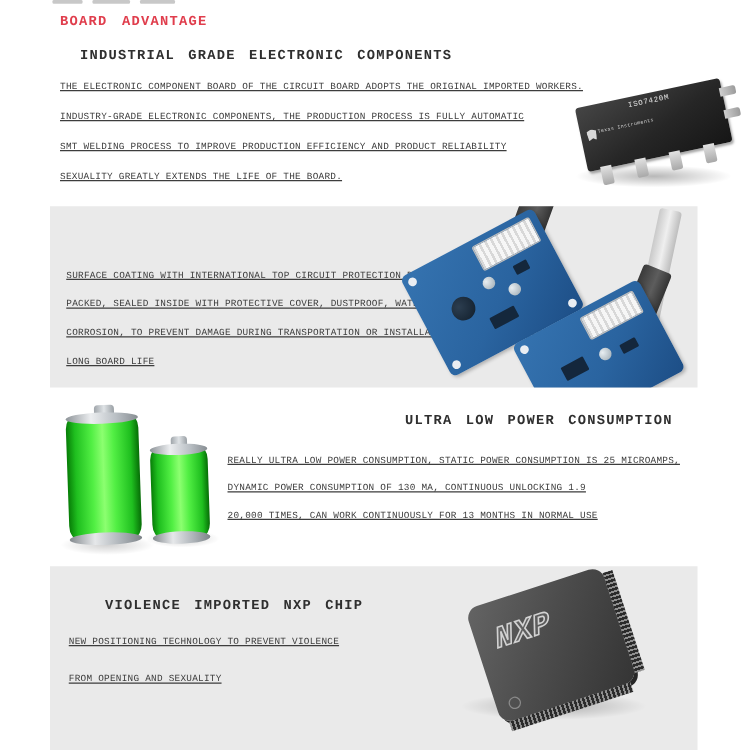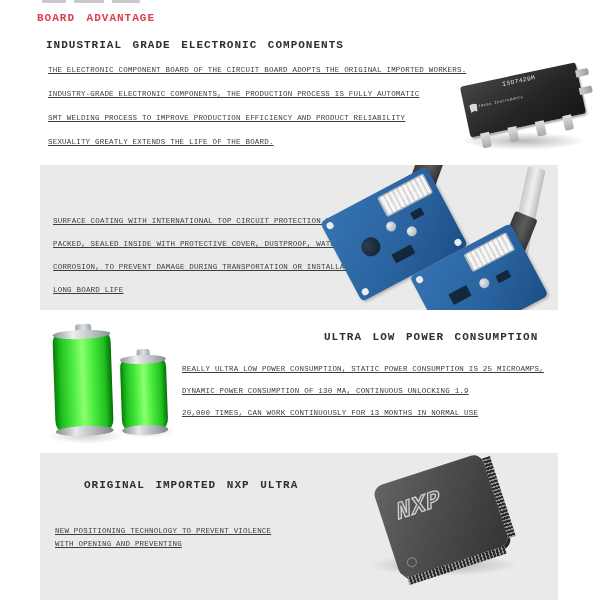--- a/index.html
+++ b/index.html
@@ -63,22 +63,22 @@
     color:rgba(255,255,255,.07);-webkit-text-stroke:1.3px #d2d2d2;transform:skewX(-6deg);}
   .nxp-dot{left:10px;bottom:8px;width:8px;height:8px;border:1px solid #8a8a8a;border-radius:50%;}
 </style>
 </head>
 <body>
 
 <div class="abs clip-frag" style="left:42px;width:24px;"></div>
 <div class="abs clip-frag" style="left:74px;width:30px;"></div>
 <div class="abs clip-frag" style="left:112px;width:28px;"></div>
 
-<div class="abs title-red" style="left:37px;top:12px;text-align:right;">BOARD ADVANTAGE</div>
-<div class="abs sec-heading" style="left:46px;top:39px;">INDUSTRIAL GRADE ELECTRONIC COMPONENTS</div>
+<div class="abs title-red" style="left:48px;top:12px;text-align:right;">BOARD ADVANTAGE</div>
+<div class="abs sec-heading" style="left:64px;top:39px;">INDUSTRIAL GRADE ELECTRONIC COMPONENTS</div>
 <p class="abs body-line" style="left:48px;top:66px;">THE ELECTRONIC COMPONENT BOARD OF THE CIRCUIT BOARD ADOPTS THE ORIGINAL IMPORTED WORKERS.</p>
 <p class="abs body-line" style="left:48px;top:90px;">INDUSTRY-GRADE ELECTRONIC COMPONENTS, THE PRODUCTION PROCESS IS FULLY AUTOMATIC</p>
 <p class="abs body-line" style="left:48px;top:114px;">SMT WELDING PROCESS TO IMPROVE PRODUCTION EFFICIENCY AND PRODUCT RELIABILITY</p>
 <p class="abs body-line" style="left:48px;top:138px;">SEXUALITY GREATLY EXTENDS THE LIFE OF THE BOARD.</p>
 
 <div class="abs ti-chip">
   <div class="abs ti-shadow"></div>
   <div class="abs ti-body">
     <div class="abs ti-label">ISO7420M</div>
     <div class="abs ti-logo-glyph"></div>
@@ -145,23 +145,23 @@
 </div>
 
 <div class="abs battery" style="left:121px;top:351px;width:46px;height:84px;">
   <div class="abs bat-nub" style="left:17px;width:13px;"></div>
   <div class="abs bat-body"></div>
   <div class="abs bat-rim-top"></div>
   <div class="abs bat-rim-bot"></div>
 </div>
 
 <div class="abs gray-panel" style="top:453px;height:147px;">
-  <div class="abs sec-heading" style="left:44px;top:26px;">ORIGINAL IMPORTED NXP ULTRA</div>
-  <p class="abs body-line" style="left:15px;top:74px;">NEW POSITIONING TECHNOLOGY TO PREVENT VIOLENCE</p>
-  <p class="abs body-line" style="left:15px;top:87px;">WITH OPENING AND PREVENTING</p>
+  <div class="abs sec-heading" style="left:44px;top:26px;">VIOLENCE IMPORTED NXP CHIP</div>
+  <p class="abs body-line" style="left:15px;top:57px;">NEW POSITIONING TECHNOLOGY TO PREVENT VIOLENCE</p>
+  <p class="abs body-line" style="left:15px;top:87px;">FROM OPENING AND SEXUALITY</p>
 </div>
 
 <div class="abs nxp-wrap">
   <div class="abs nxp-shadow"></div>
   <div class="abs nxp-body">
     <div class="abs nxp-pins-b"></div>
     <div class="abs nxp-pins-r"></div>
     <div class="abs nxp-logo">NXP</div>
     <div class="abs nxp-dot"></div>
   </div>

